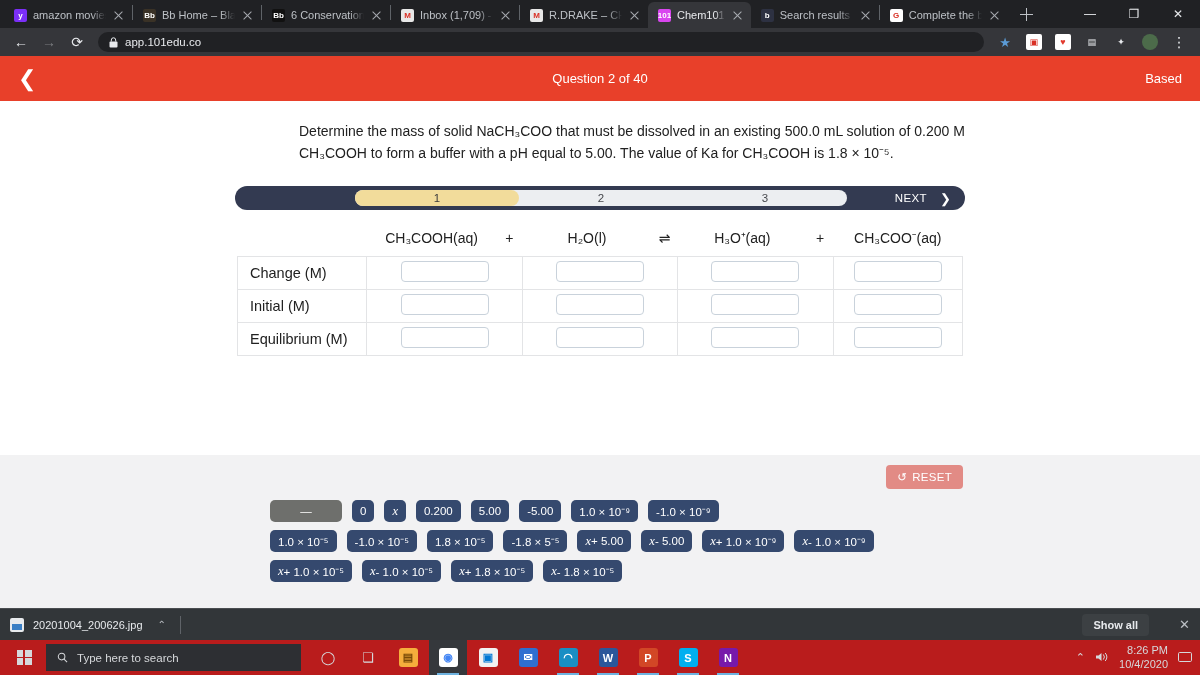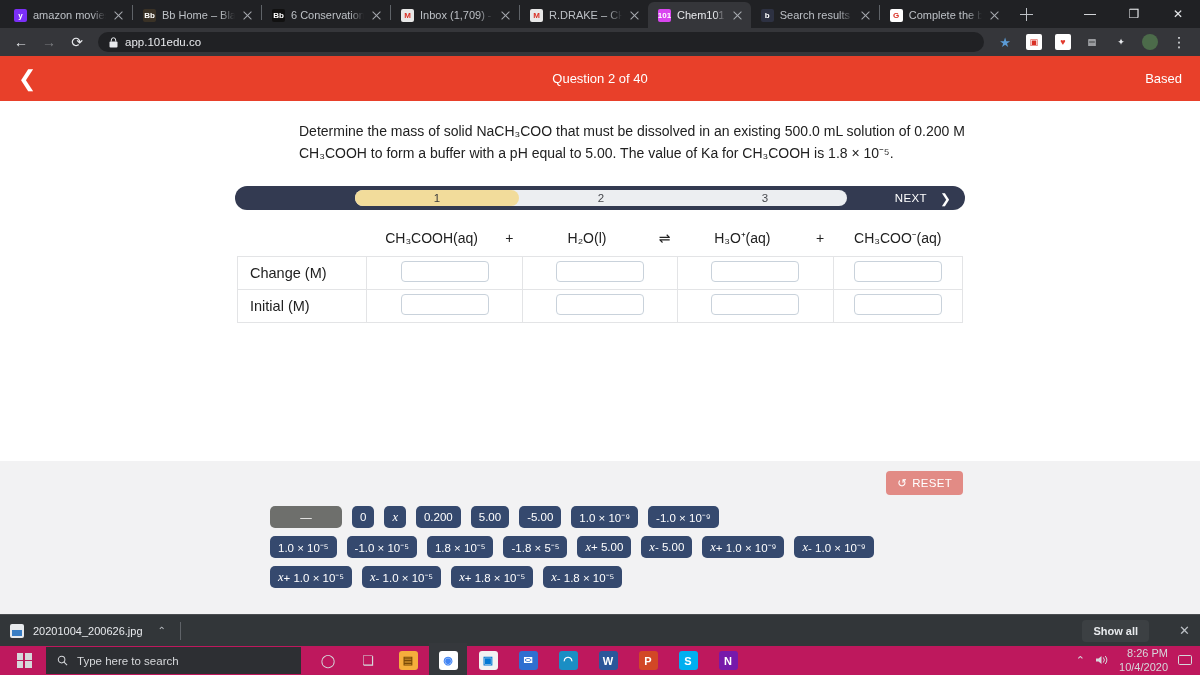--- a/index.html
+++ b/index.html
@@ -152,21 +152,21 @@
   .dlthumb { width: 14px; height: 14px; background: #e8eaed; border-radius: 2px; position: relative; overflow:hidden;}
   .dlthumb::after { content:''; position:absolute; left:2px; top:6px; right:2px; bottom:2px; background:#3a7ec4;}
   .dlcaret { color: #bdc1c6; font-size: 10px; margin-left: 6px; }
   .dlsep { width: 1px; height: 18px; background: #5f6368; margin-left: 14px; }
   .dlright { margin-left: auto; display: flex; align-items: center; gap: 30px; }
   .showall { background: #3c4043; color: #e8eaed; font-size: 11px; padding: 5px 11px; border-radius: 4px; font-weight: bold;}
   .dlclose { color: #bdc1c6; font-size: 13px; }
 
   
   .taskbar {
-    height: 29px; background: #be185d; display: flex; align-items: center; flex: none; padding-left: 2px;
+    height: 35px; background: #b91c1c; display: flex; align-items: center; flex: none; padding-left: 2px;
   }
   .startbtn { width: 44px; height: 35px; display: flex; align-items: center; justify-content: center; }
   .winlogo { width: 15px; height: 15px; display: grid; grid-template-columns: 1fr 1fr; grid-template-rows: 1fr 1fr; gap: 1.6px;}
   .winlogo span { background: #d6d8db; display: block; }
   .searchbox {
     width: 255px; height: 27px; background: #2d2f33; display: flex; align-items: center;
     gap: 9px; padding: 0 11px; color: #d6d8db; font-size: 11.5px;
   }
   .tbicon-row { display: flex; align-items: center; gap: 2px; margin-left: 8px;}
   .tkicon { width: 38px; height: 35px; display: flex; align-items: center; justify-content: center; position: relative;}
@@ -310,20 +310,27 @@
         <tbody id="ice-body">
             <tr>
               <td class="lbl">Change (M)</td>
               <td class="cell" colspan="2"><span class="dropbox"></span></td>
               <td class="cell" colspan="2"><span class="dropbox"></span></td>
               <td class="cell" colspan="2"><span class="dropbox"></span></td>
               <td class="cell" colspan="1"><span class="dropbox"></span></td>
             </tr>
             <tr>
               <td class="lbl">Initial (M)</td>
+              <td class="cell" colspan="2"><span class="dropbox"></span></td>
+              <td class="cell" colspan="2"><span class="dropbox"></span></td>
+              <td class="cell" colspan="2"><span class="dropbox"></span></td>
+              <td class="cell" colspan="1"><span class="dropbox"></span></td>
+            </tr>
+            <tr>
+              <td class="lbl">Equilibrium (M)</td>
               <td class="cell" colspan="2"><span class="dropbox"></span></td>
               <td class="cell" colspan="2"><span class="dropbox"></span></td>
               <td class="cell" colspan="2"><span class="dropbox"></span></td>
               <td class="cell" colspan="1"><span class="dropbox"></span></td>
             </tr>
           </tbody>
       </table>
     </div>
 
     <div class="bank">

